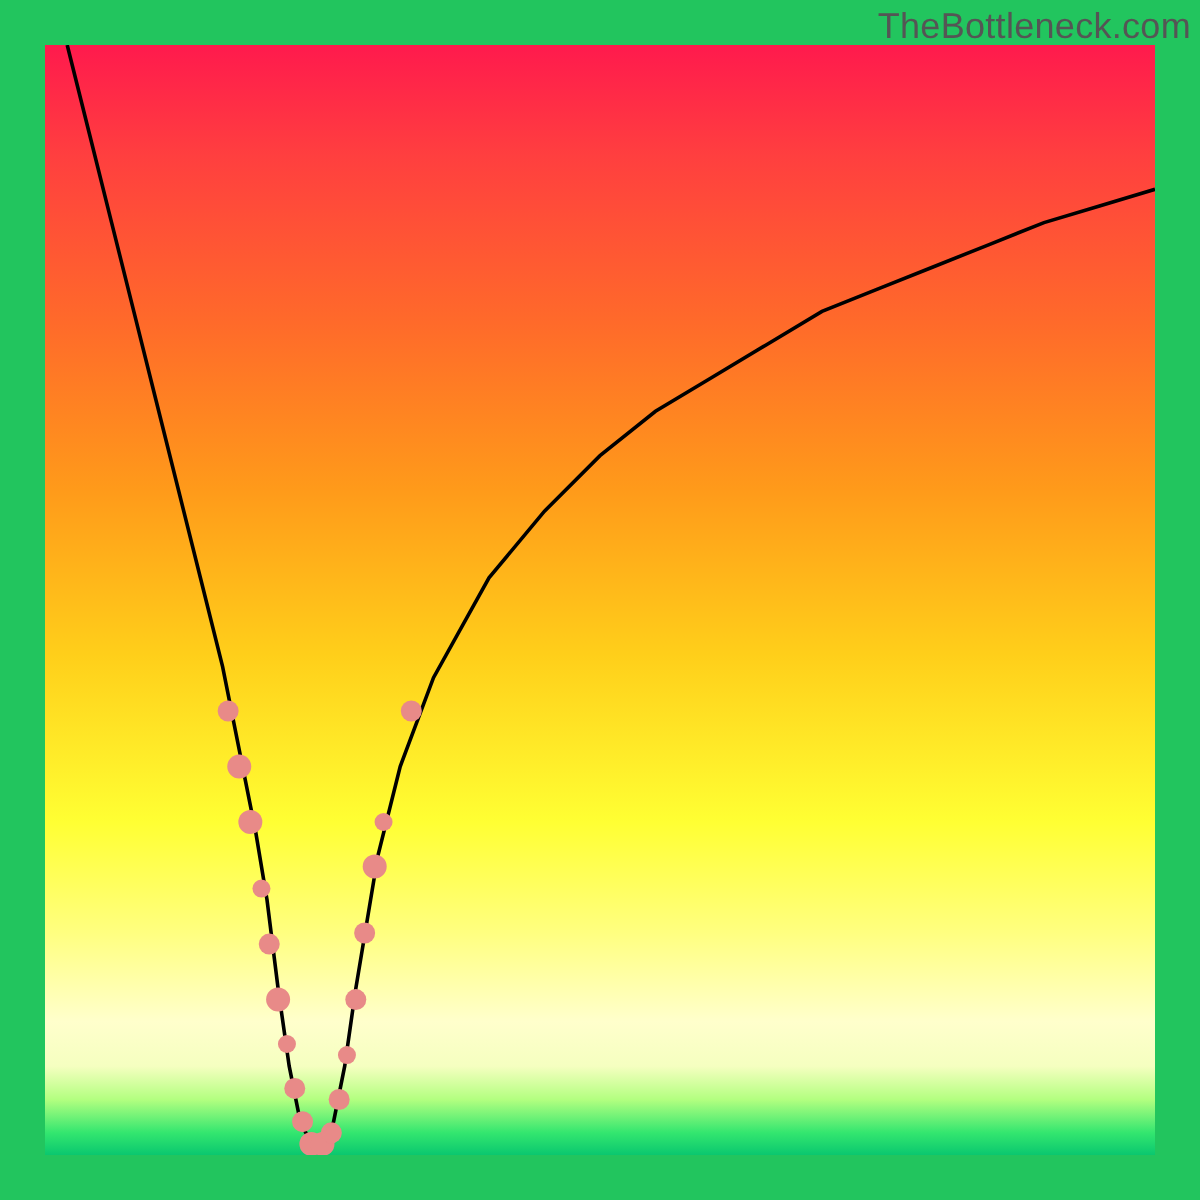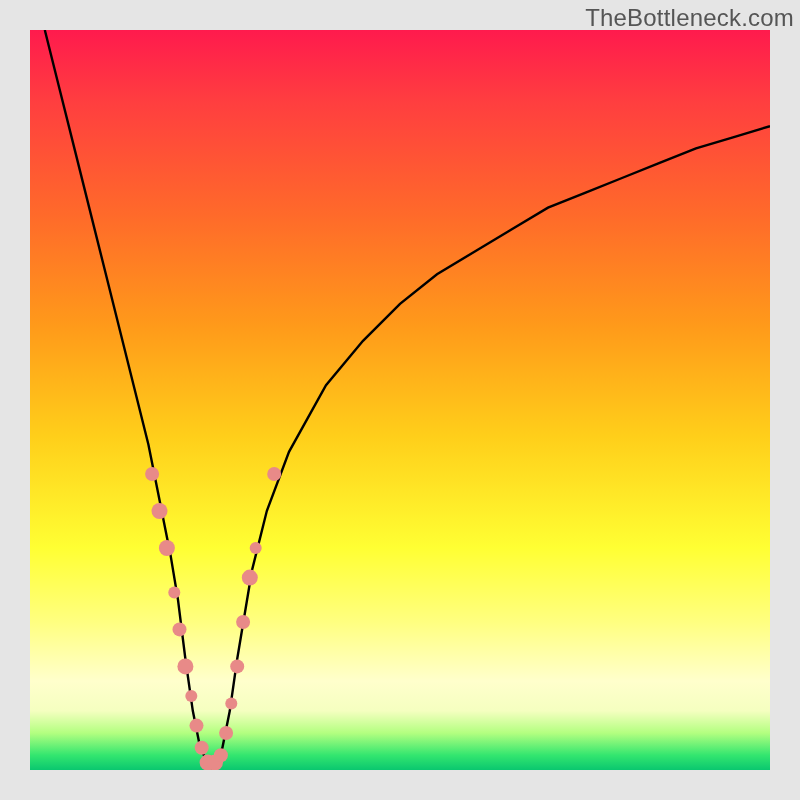--- a/index.html
+++ b/index.html
@@ -8,21 +8,21 @@
     width: 800px;
     height: 800px;
     background: #000;
     overflow: hidden;
     font-family: Arial, Helvetica, sans-serif;
   }
   .frame {
     position: relative;
     width: 800px;
     height: 800px;
-    background: #e5e5e5;
+    background: #22c55e;
   }
   .plot {
     position: absolute;
     left: 30px;
     top: 30px;
     width: 740px;
     height: 740px;
     background: linear-gradient(to bottom,
       #ff1a4d 0%,
       #ff3f3f 10%,

